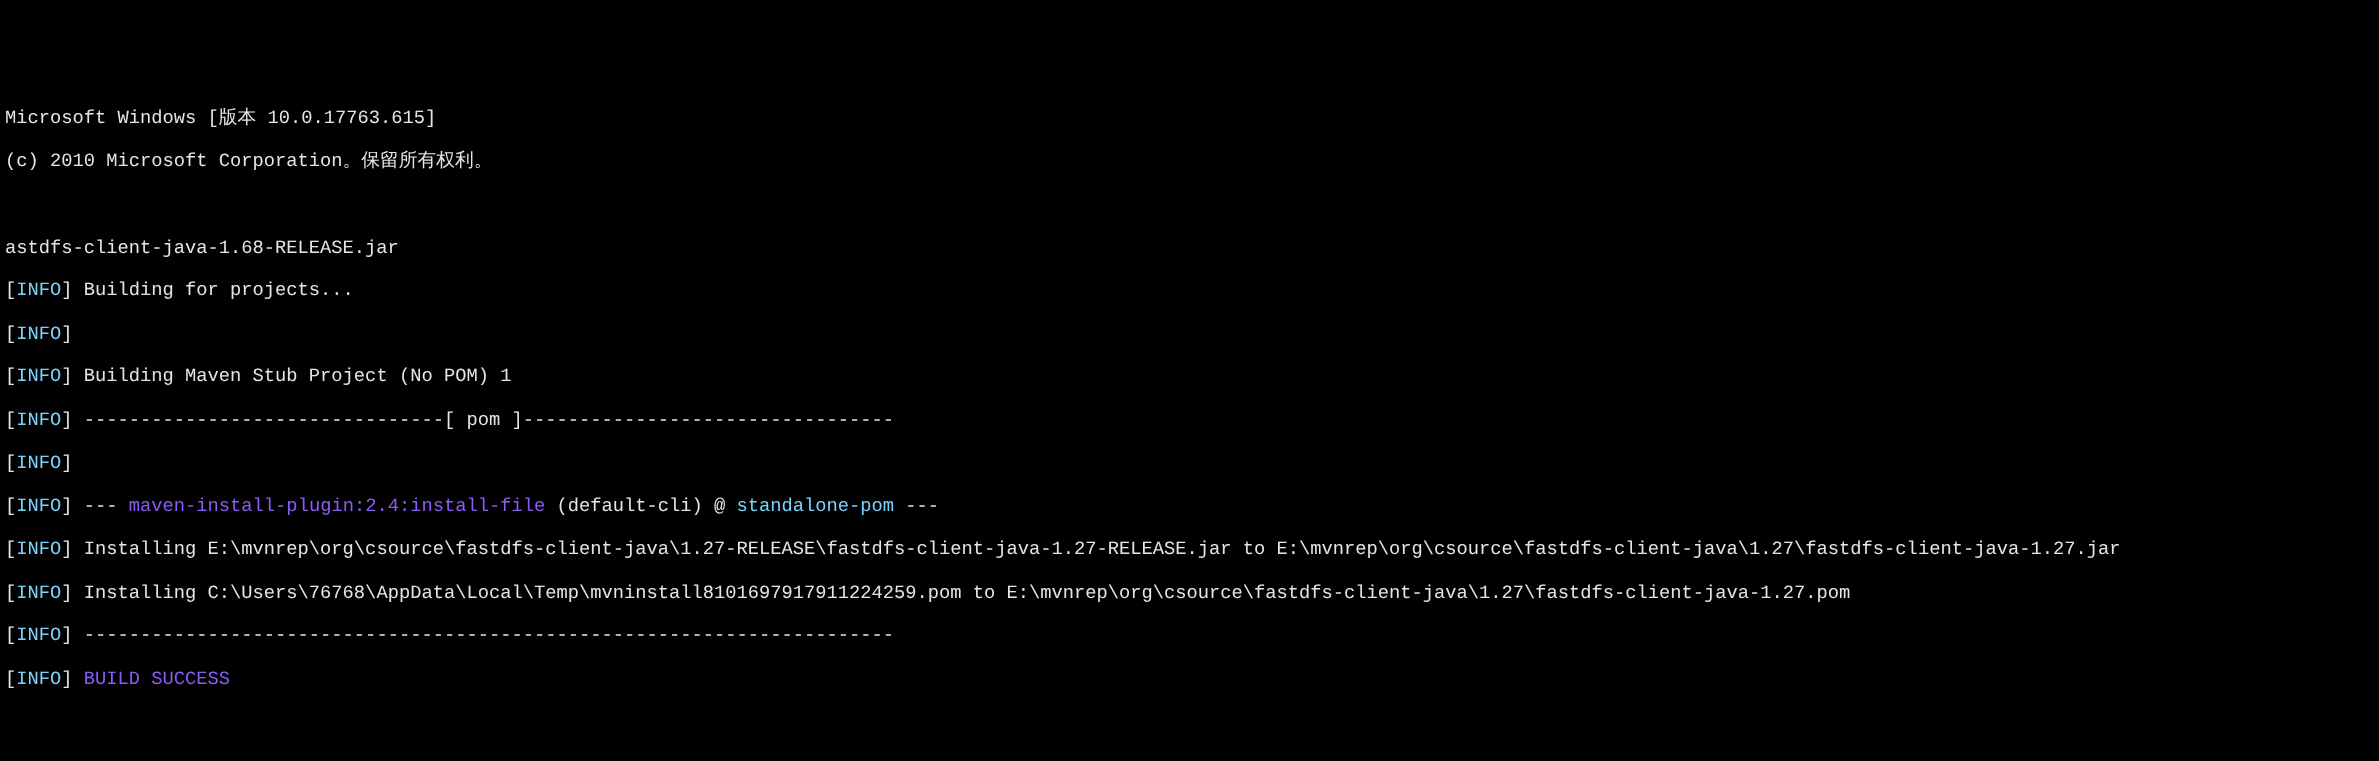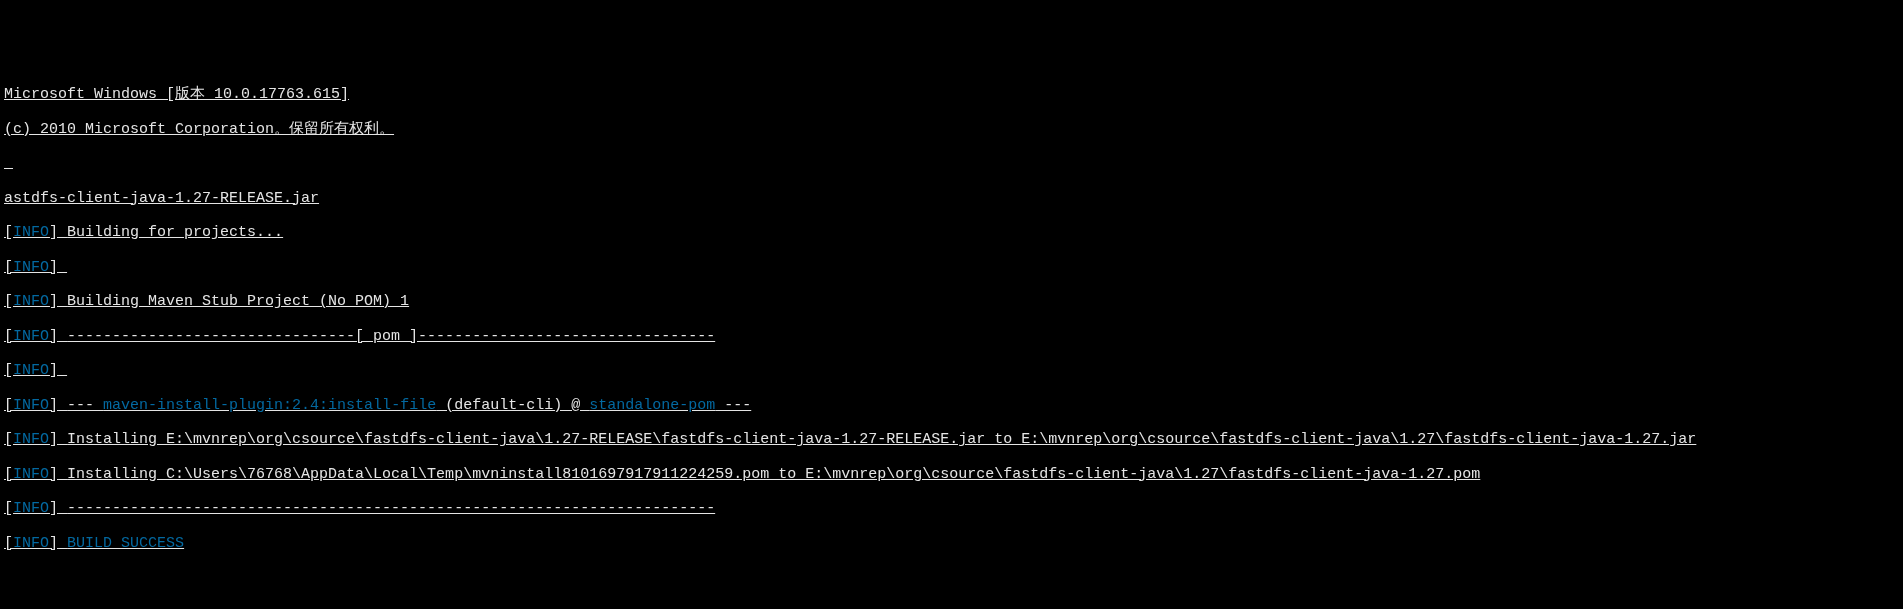--- a/index.html
+++ b/index.html
@@ -17,42 +17,41 @@
       width: 1903px;
       height: 609px;
       overflow: hidden;
       white-space: pre;
     }
     .terminal {
       padding: 0px 4px;
     }
     .line {
       display: block;
-      text-decoration: underline;
     }
     .bracket {
       color: #e5e5e5;
     }
     .info {
-      color: #0369a1;
+      color: #7dd3fc;
     }
     .green {
-      color: #0369a1;
+      color: #8b5cf6;
     }
   </style>
 </head>
 <body>
 
 
 
 <div class="terminal">
 <span class="line">Microsoft Windows [版本 10.0.17763.615]</span>
 <span class="line">(c) 2010 Microsoft Corporation。保留所有权利。</span>
 <span class="line"> </span>
-<span class="line">astdfs-client-java-1.27-RELEASE.jar</span>
+<span class="line">astdfs-client-java-1.68-RELEASE.jar</span>
 <span class="line"><span class="bracket">[</span><span class="info">INFO</span><span class="bracket">]</span> <span>Building for projects...</span></span>
 <span class="line"><span class="bracket">[</span><span class="info">INFO</span><span class="bracket">]</span> <span></span></span>
 <span class="line"><span class="bracket">[</span><span class="info">INFO</span><span class="bracket">]</span> <span>Building Maven Stub Project (No POM) 1</span></span>
 <span class="line"><span class="bracket">[</span><span class="info">INFO</span><span class="bracket">]</span> <span>--------------------------------[ pom ]---------------------------------</span></span>
 <span class="line"><span class="bracket">[</span><span class="info">INFO</span><span class="bracket">]</span> <span></span></span>
 <span class="line"><span class="bracket">[</span><span class="info">INFO</span><span class="bracket">]</span> <span>--- </span><span class="green">maven-install-plugin:2.4:install-file</span><span> (default-cli) @ </span><span class="info">standalone-pom</span><span> ---</span></span>
 <span class="line"><span class="bracket">[</span><span class="info">INFO</span><span class="bracket">]</span> <span>Installing E:\mvnrep\org\csource\fastdfs-client-java\1.27-RELEASE\fastdfs-client-java-1.27-RELEASE.jar to E:\mvnrep\org\csource\fastdfs-client-java\1.27\fastdfs-client-java-1.27.jar</span></span>
 <span class="line"><span class="bracket">[</span><span class="info">INFO</span><span class="bracket">]</span> <span>Installing C:\Users\76768\AppData\Local\Temp\mvninstall8101697917911224259.pom to E:\mvnrep\org\csource\fastdfs-client-java\1.27\fastdfs-client-java-1.27.pom</span></span>
 <span class="line"><span class="bracket">[</span><span class="info">INFO</span><span class="bracket">]</span> <span>------------------------------------------------------------------------</span></span>
 <span class="line"><span class="bracket">[</span><span class="info">INFO</span><span class="bracket">]</span> <span class="green">BUILD SUCCESS</span></span>

